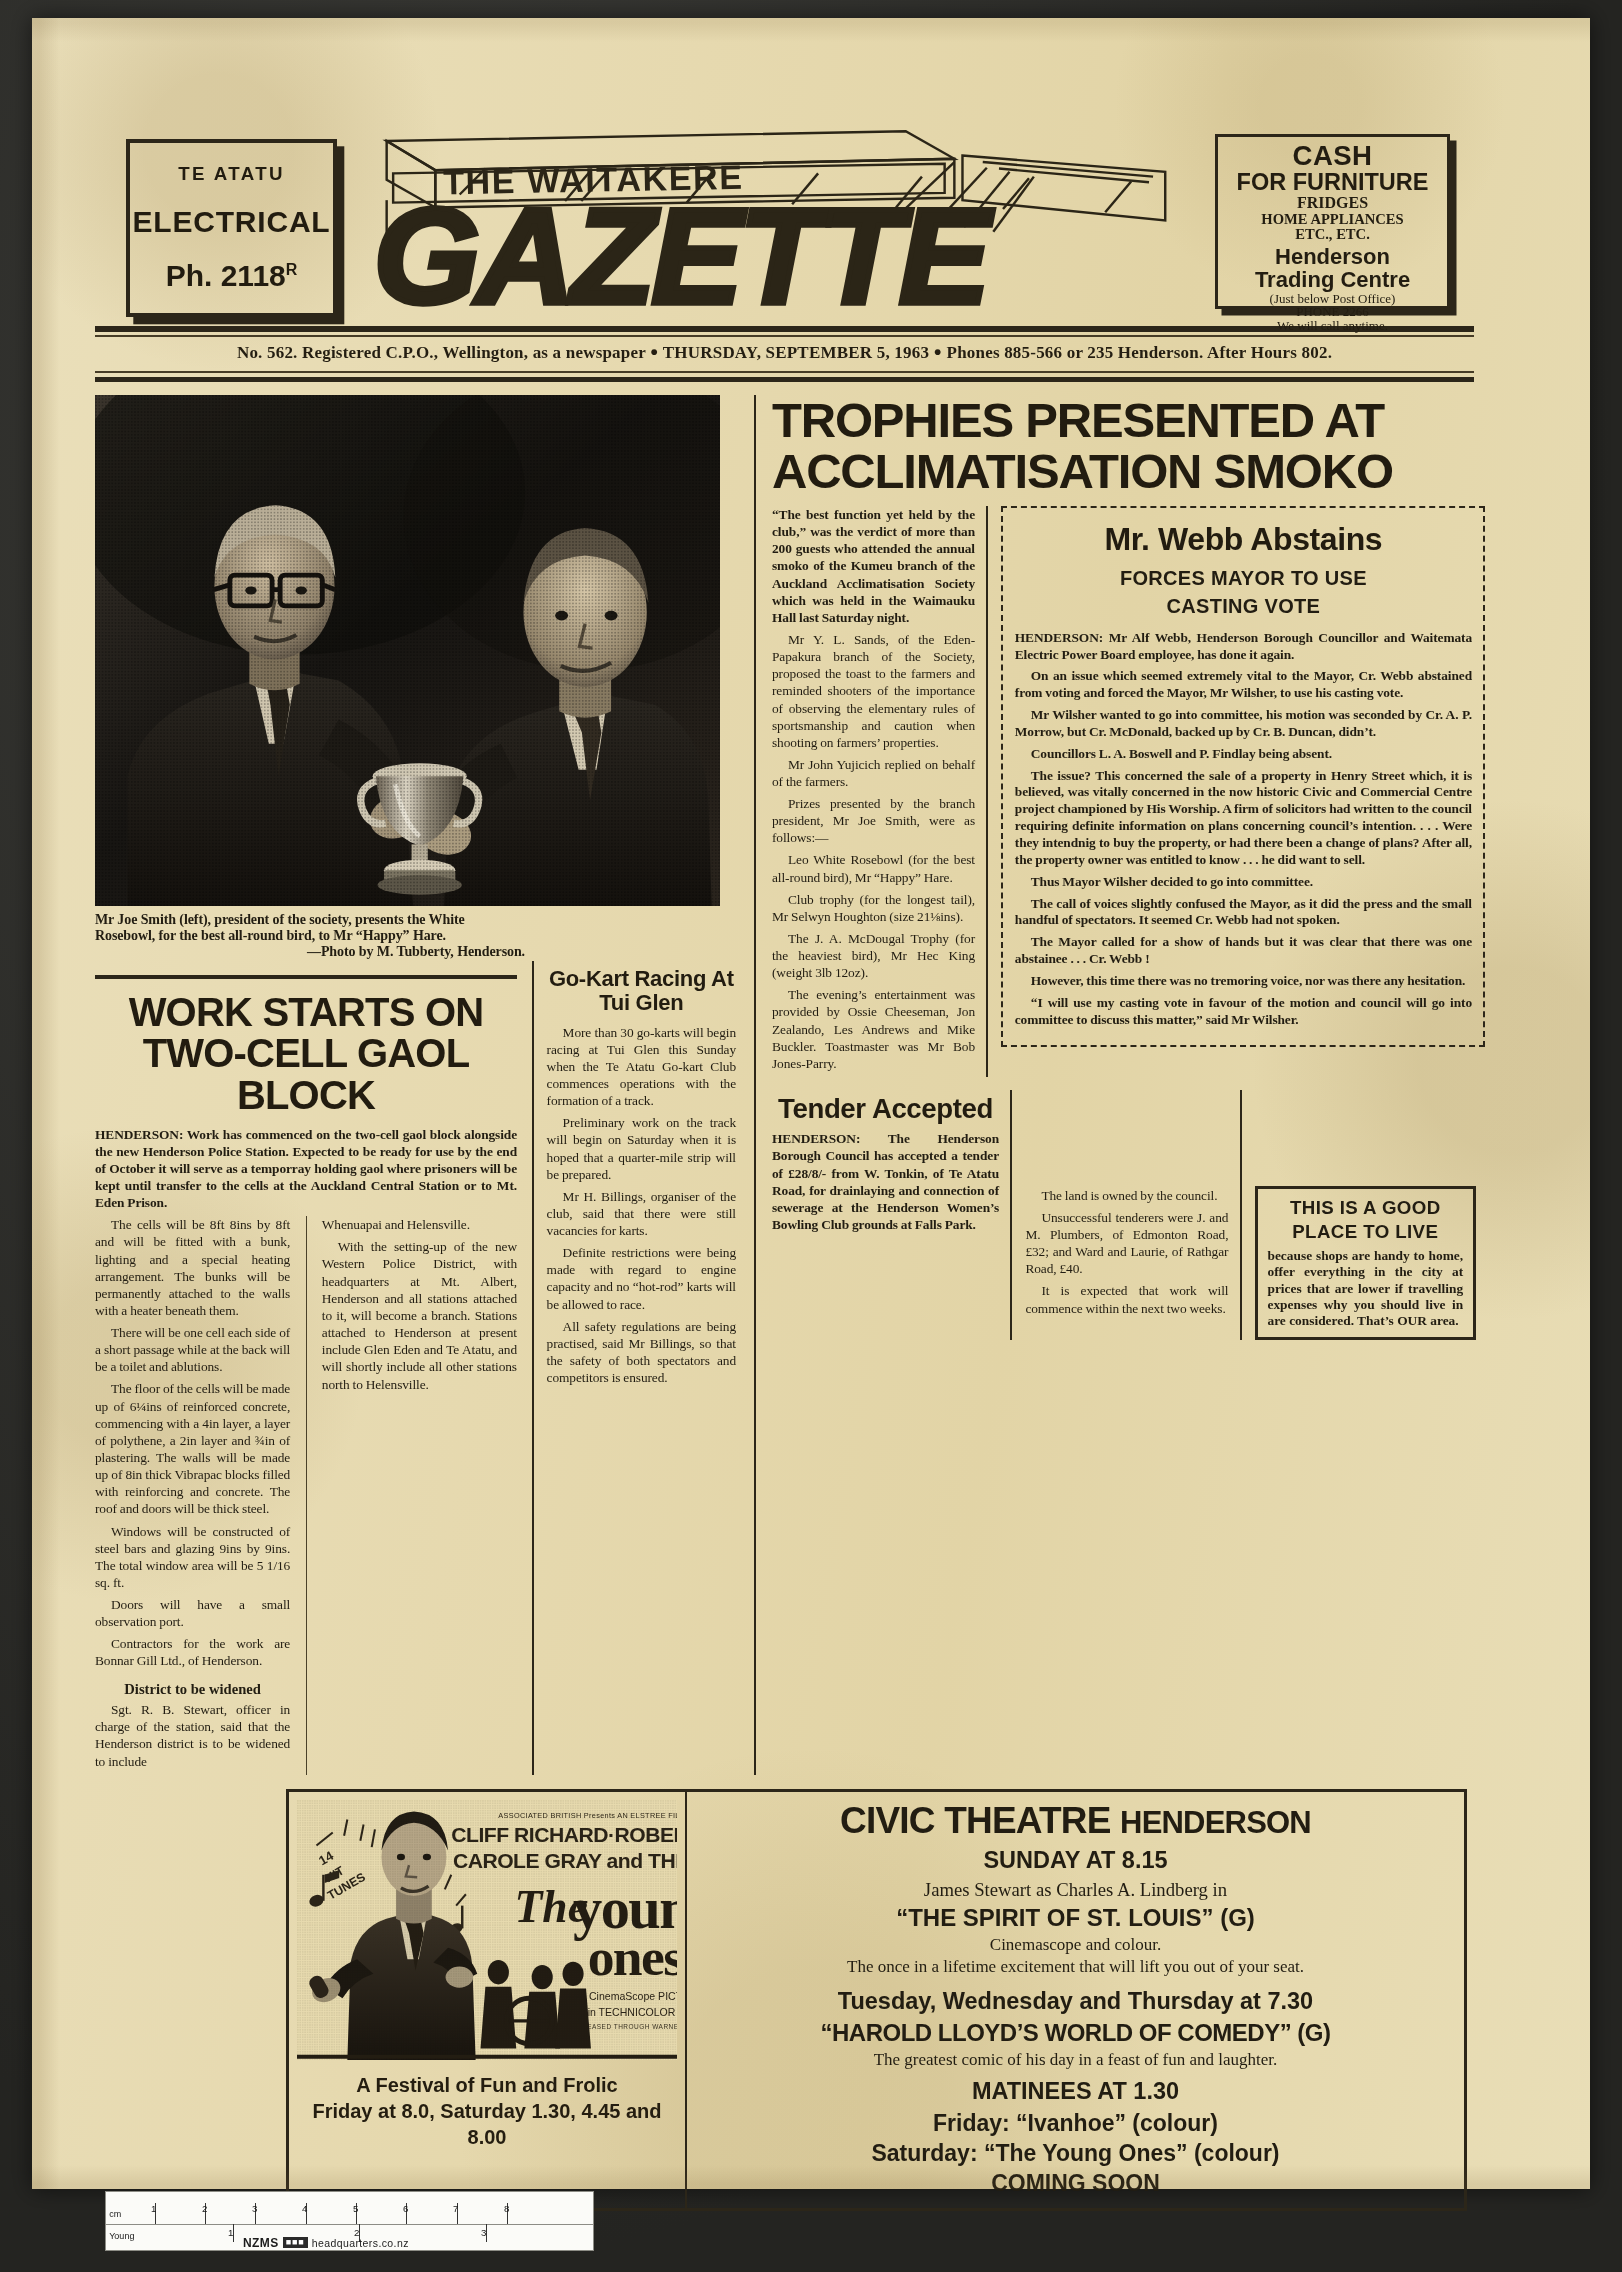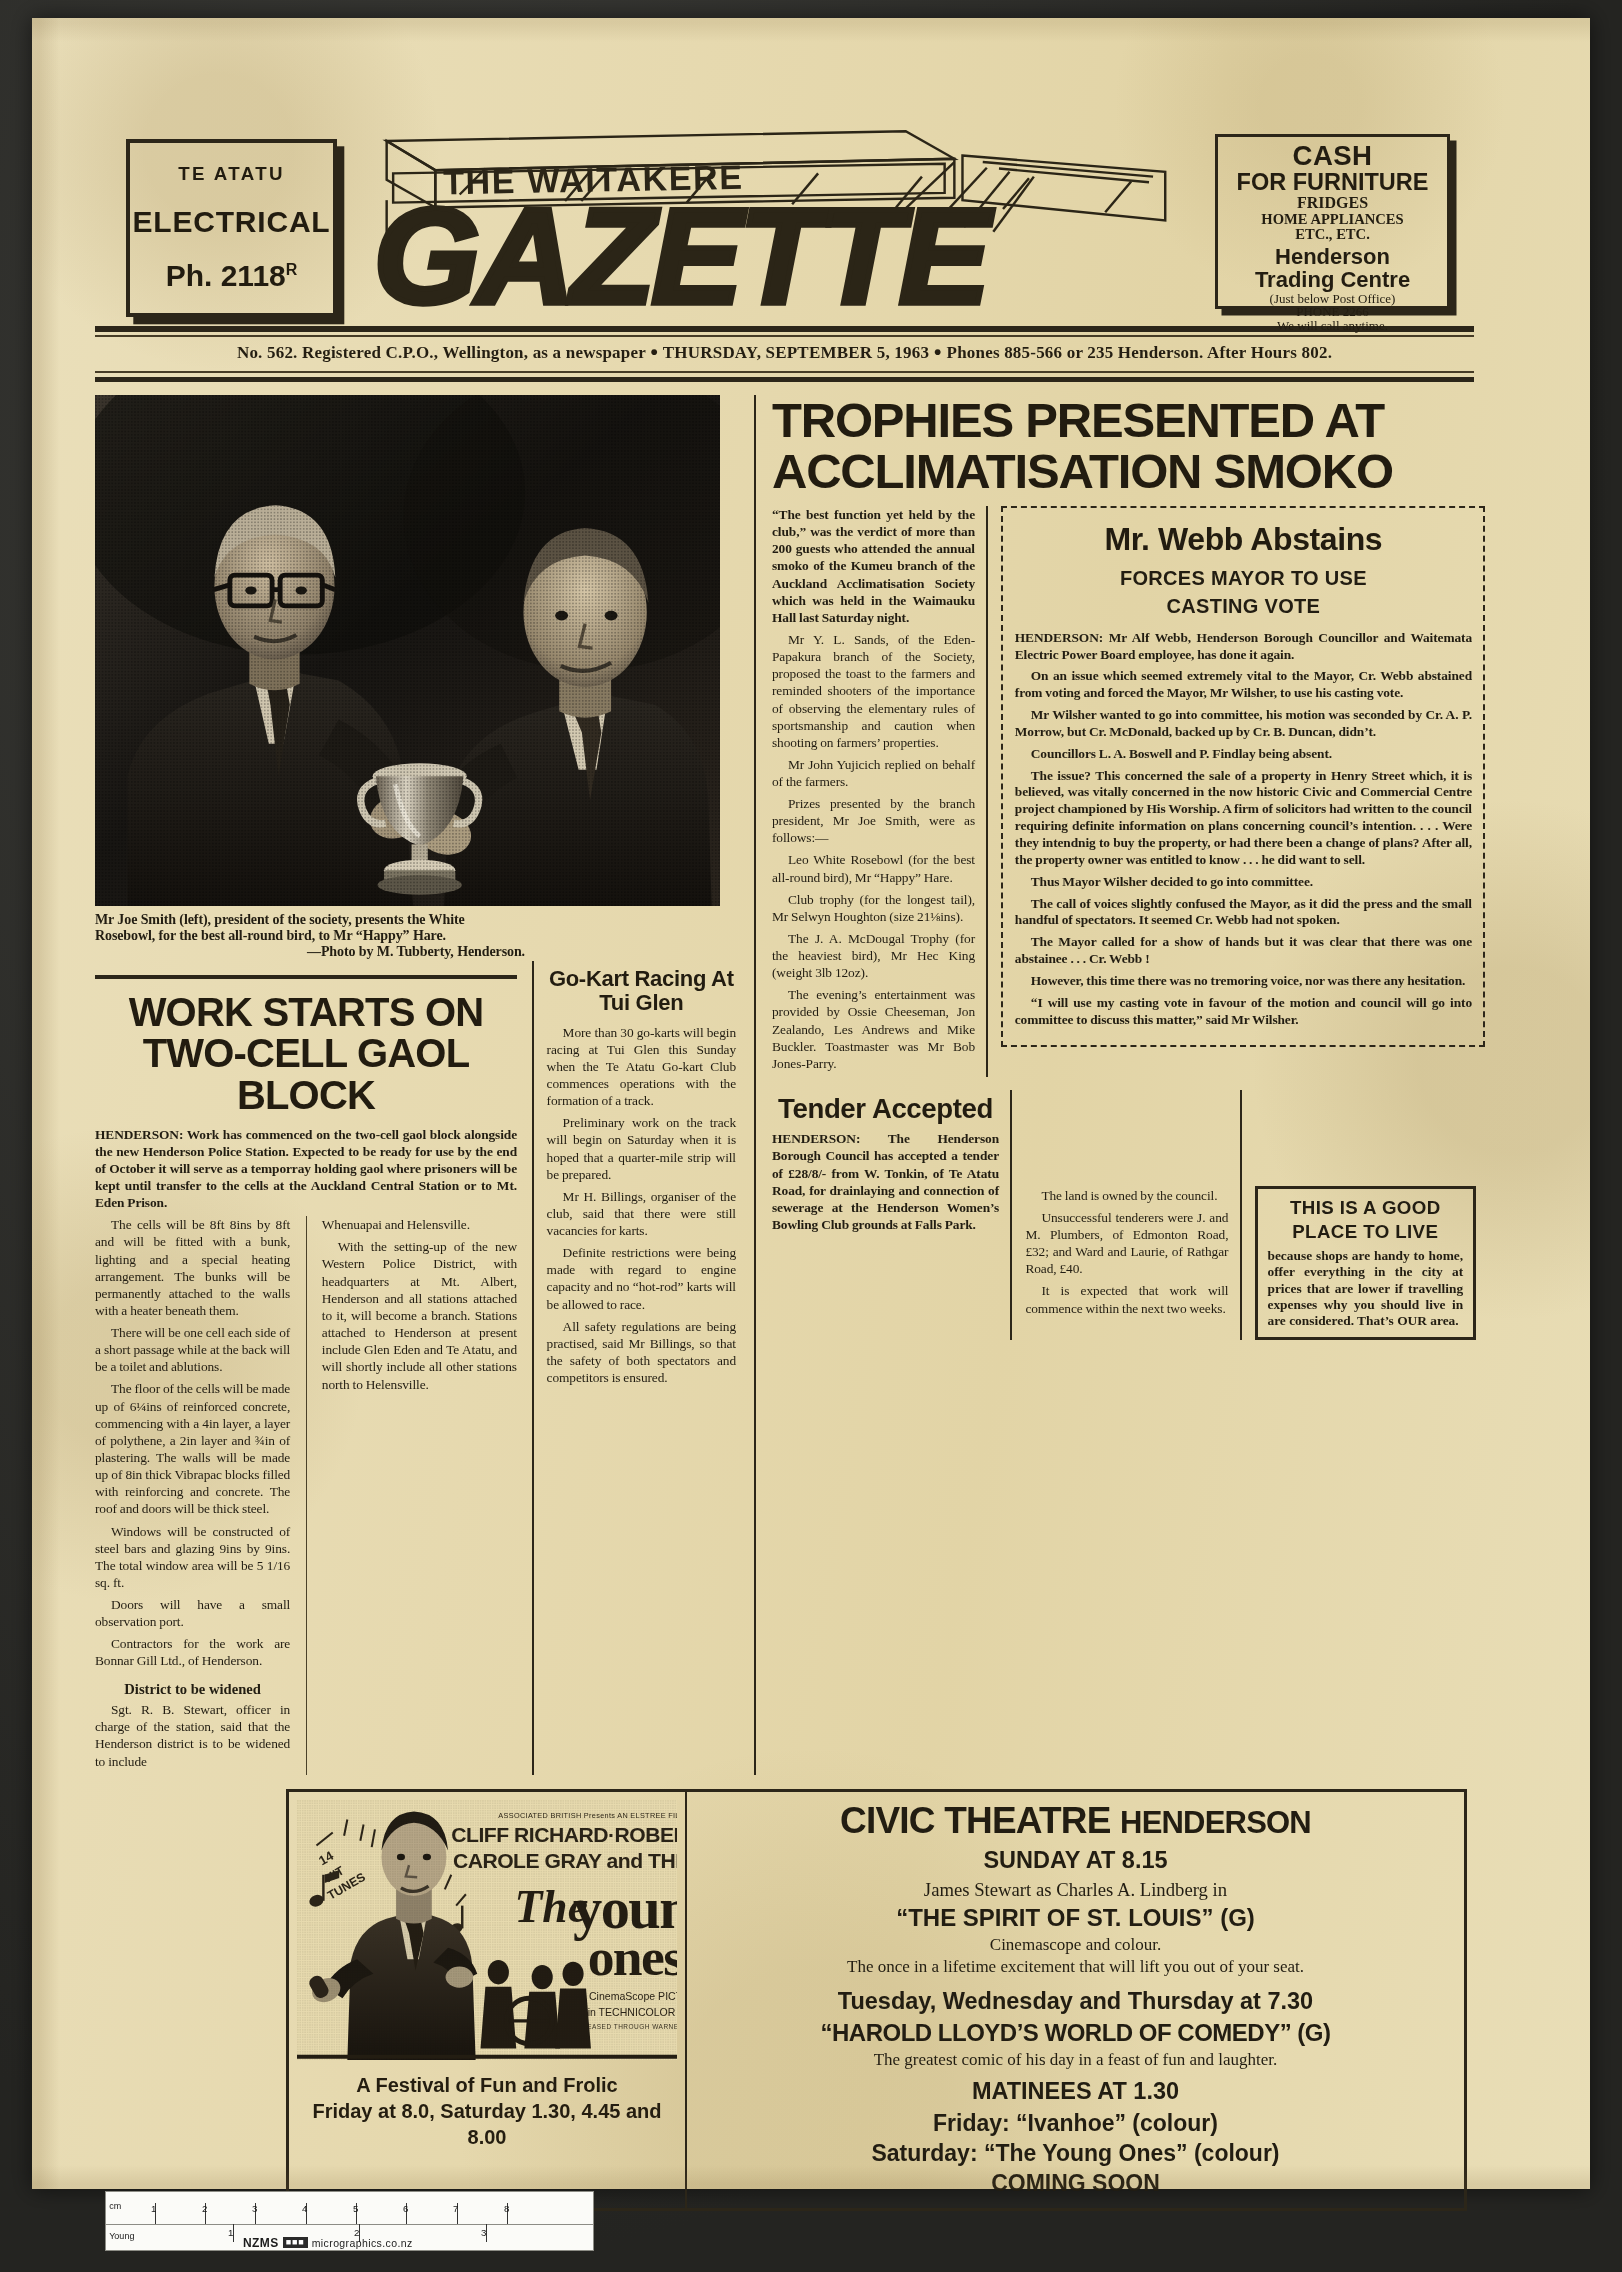--- a/index.html
+++ b/index.html
@@ -590,21 +590,21 @@
       <div class="t12">Saturday: “The Young Ones” (colour)</div>
       <div class="t14">COMING SOON</div>
     </div>
   </div>
 
 </div>
 </div>
 
 <div id="ruler">
   <div class="band cmband">
-    <span class="lbl" style="top:9px">cm</span>
+    <span class="lbl" style="top:17px">cm</span>
     <span class="tick" style="left:49px;top:11.4px;height:21px"></span>
     <span class="tick" style="left:99px;top:11.4px;height:21px"></span>
     <span class="tick" style="left:149px;top:11.4px;height:21px"></span>
     <span class="tick" style="left:200px;top:11.4px;height:21px"></span>
     <span class="tick" style="left:250px;top:11.4px;height:21px"></span>
     <span class="tick" style="left:300px;top:11.4px;height:21px"></span>
     <span class="tick" style="left:351px;top:11.4px;height:21px"></span>
     <span class="tick" style="left:401px;top:11.4px;height:21px"></span>
     <span class="num" style="left:45px;top:11.4px">1</span>
     <span class="num" style="left:96px;top:11.4px">2</span>
@@ -619,15 +619,15 @@
     <span class="lbl" style="top:6.5px">Young</span>
     <span class="tick" style="left:127px;top:0;height:18px"></span>
     <span class="tick" style="left:253px;top:0;height:18px"></span>
     <span class="tick" style="left:380px;top:0;height:18px"></span>
     <span class="num" style="left:122px;top:3.2px">1</span>
     <span class="num" style="left:248px;top:3.2px">2</span>
     <span class="num" style="left:375px;top:3.2px">3</span>
   </div>
 </div>
 <div id="nzms">
-  <span>NZMS</span><span class="box">■■■</span><span class="site">micrographics.co.nz</span>
+  <span>NZMS</span><span class="box">■■■</span><span class="site">headquarters.co.nz</span>
 </div>
 
 
 </body></html>

